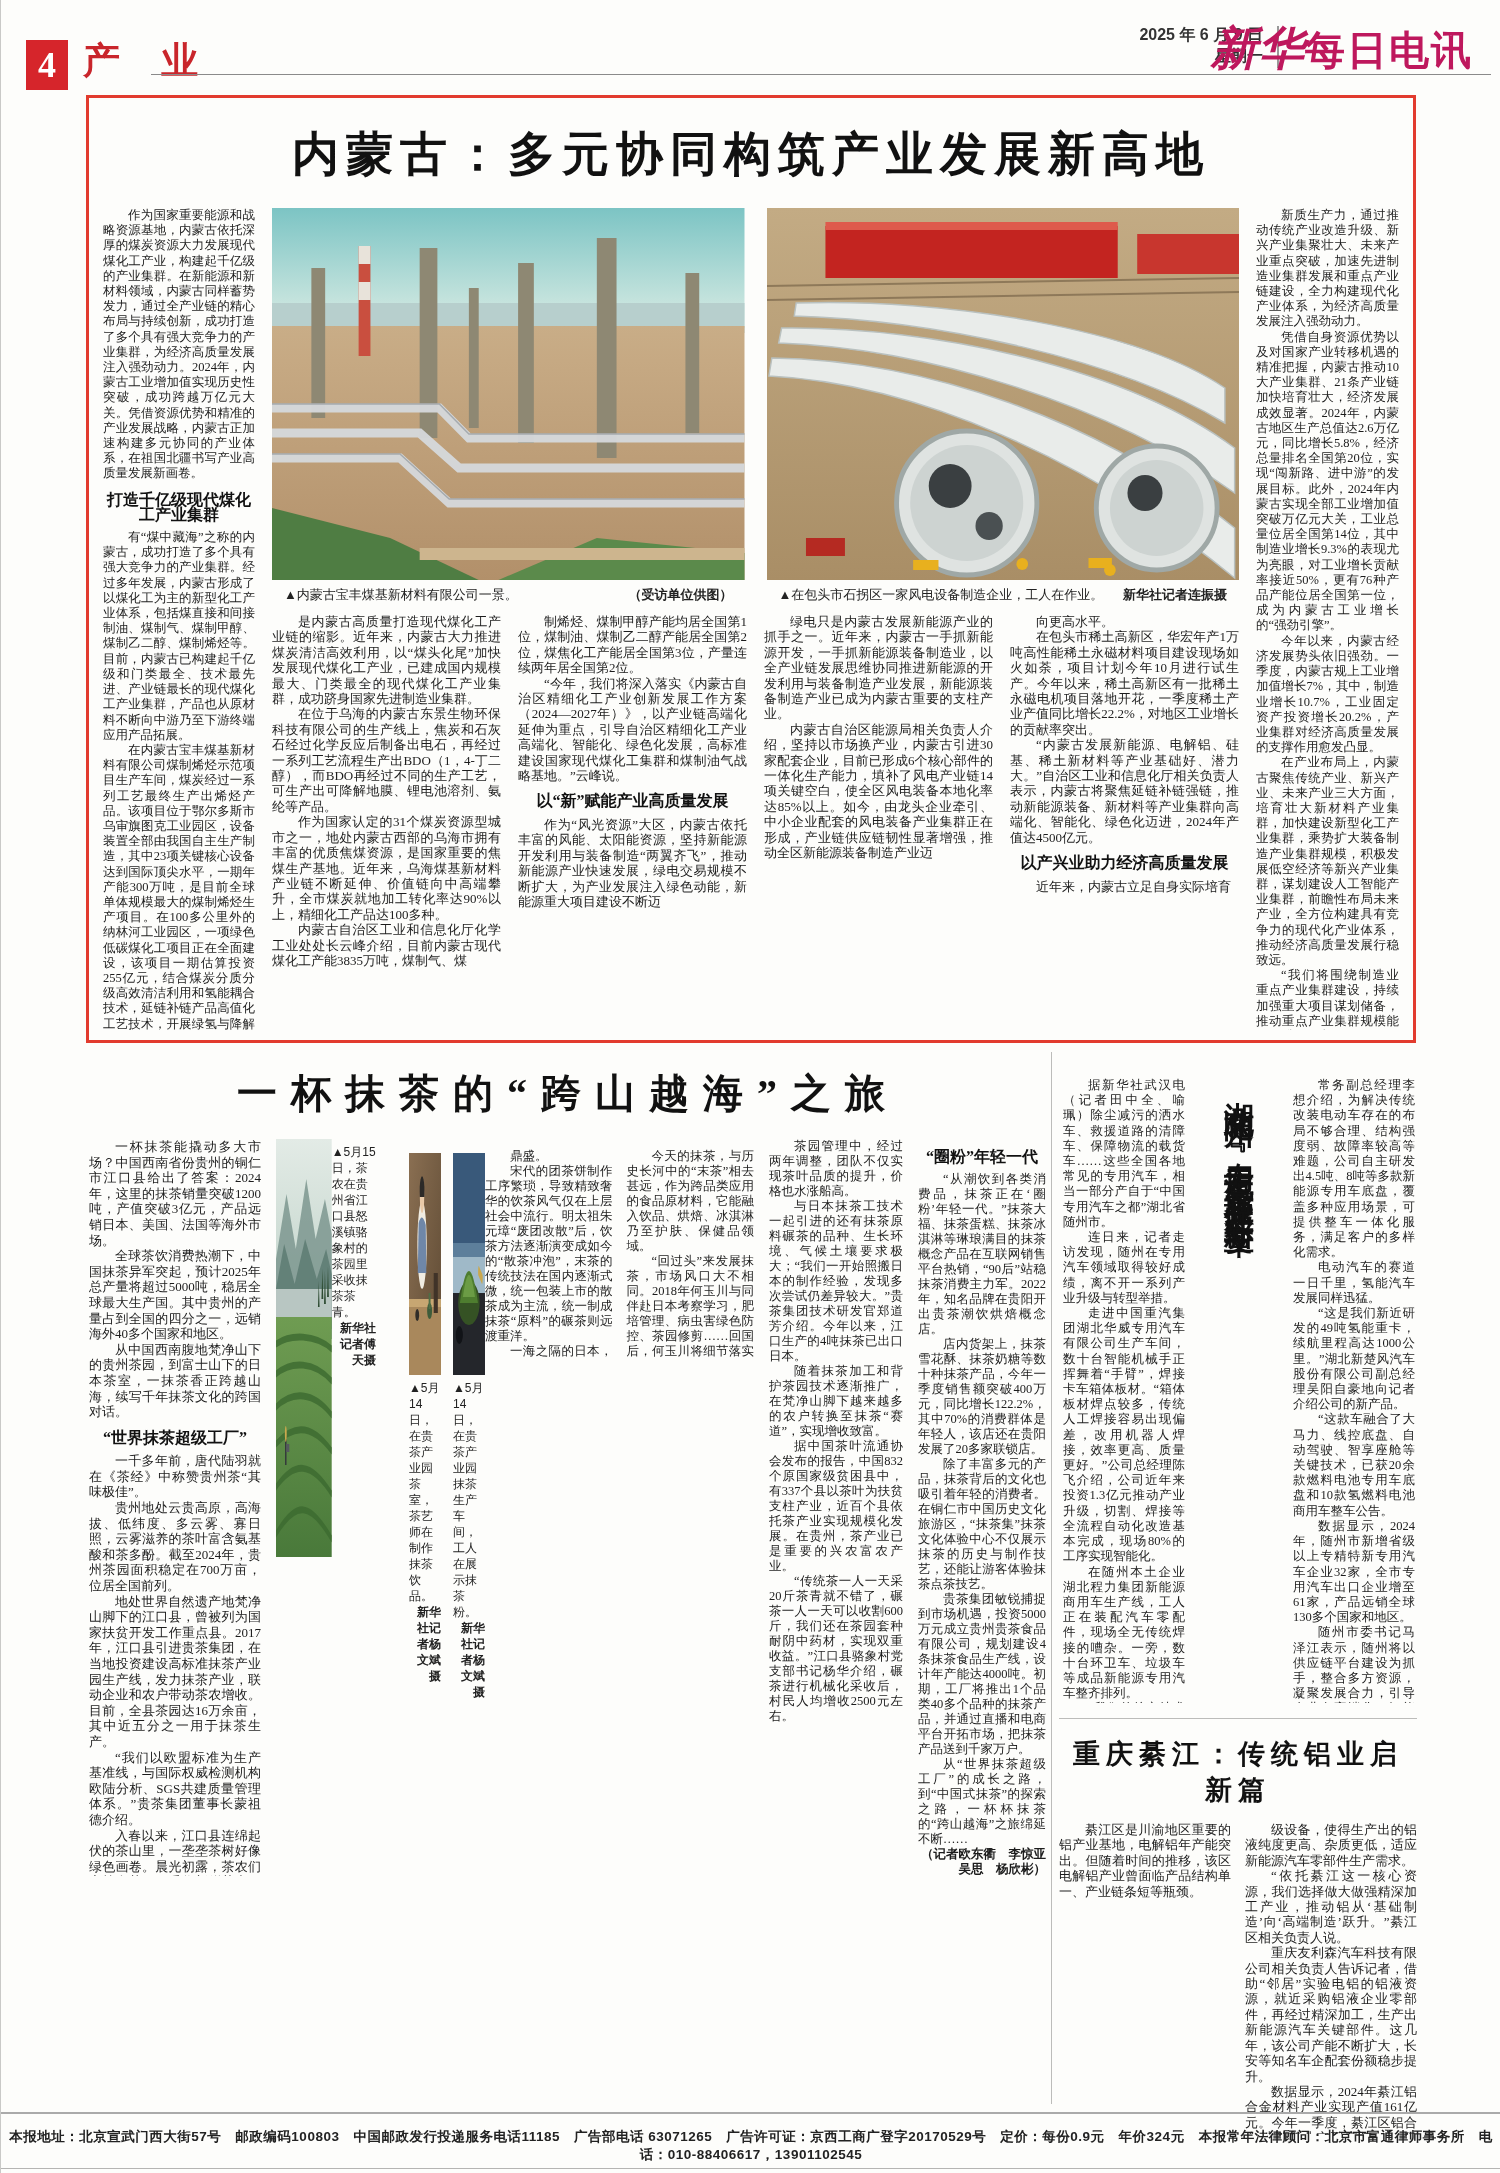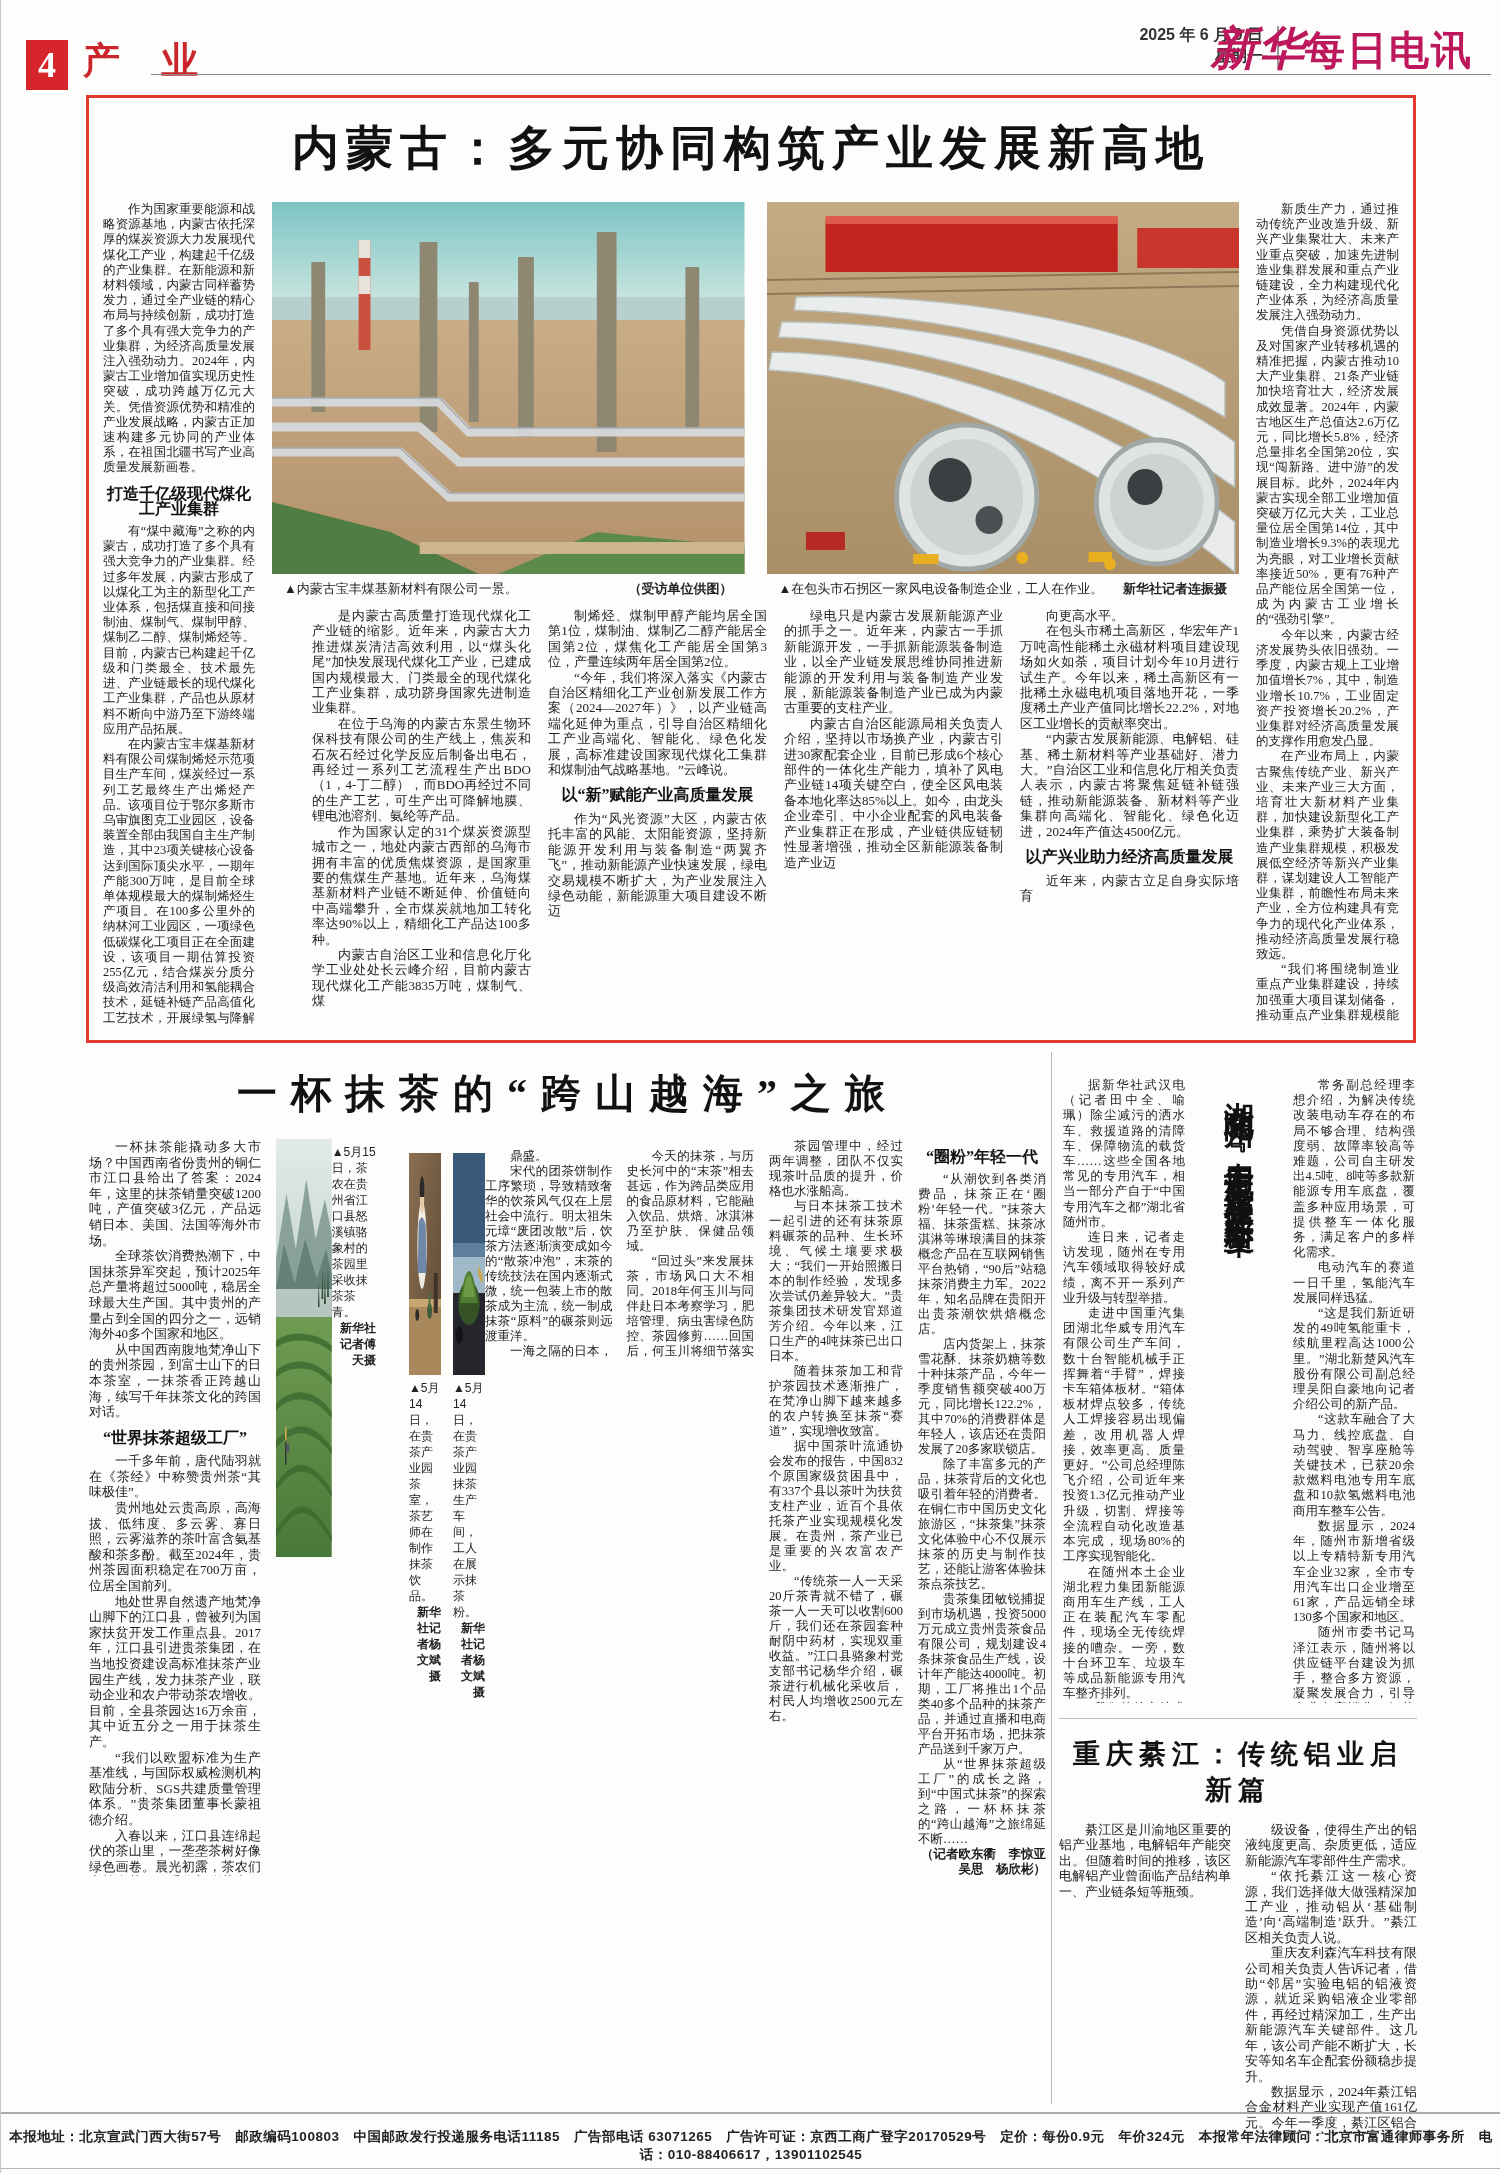--- a/index.html
+++ b/index.html
@@ -13,36 +13,36 @@
   .section-title{position:absolute;left:82px;top:36px;color:#c9252b;font-size:37px;font-weight:bold;letter-spacing:16px;}
   .header-rule{position:absolute;left:150px;right:10px;top:74px;border-top:1px solid #8a8a8a;}
   .dateblock{position:absolute;right:238px;top:24px;text-align:right;font-size:16px;line-height:21px;color:#333;
              font-family:"Liberation Sans",sans-serif;font-weight:bold;}
   .date-sep{position:absolute;right:222px;top:26px;height:42px;border-left:2px solid #999;}
   .masthead{position:absolute;right:28px;top:18px;color:#be185d;white-space:nowrap;}
   .masthead .script{font-size:46px;font-weight:bold;font-style:italic;letter-spacing:1px;}
   .masthead .blocky{font-size:40px;font-weight:bold;letter-spacing:2px;}
   
   .main-box{position:absolute;left:85px;top:95px;width:1330px;height:948px;border:3px solid #e23b2e;
-            background:#fdfdfb;box-sizing:border-box;padding:11px 14px 8px;}
+            background:#fdfdfb;box-sizing:border-box;padding:17px 14px 8px;}
   .main-headline{text-align:center;font-size:47px;font-weight:bold;letter-spacing:7px;margin:8px 0 22px;color:#111;}
   .main-body{display:flex;gap:17px;height:822px;overflow:hidden;}
   .ncol{overflow:hidden;text-align:justify;}
   .ncol p{margin:0;text-indent:2em;}
   .ncol h3{text-align:center;font-size:16px;margin:10px 0 8px;color:#111;}
   .c-side{width:152px;font-size:12.5px;line-height:15.2px;}
   .c-right{width:143px;font-size:12.5px;line-height:15.2px;}
   .mid{flex:1;display:flex;flex-direction:column;}
   .photos-row{display:flex;gap:22px;}
   .figure{flex:1;}
   .figure svg{display:block;width:100%;height:372px;}
   .figcap{display:flex;justify-content:space-between;align-items:baseline;font-size:13px;
           font-family:"Liberation Sans",sans-serif;padding:6px 12px 0;color:#222;}
   .figcap .credit{white-space:nowrap;font-weight:bold;}
-  .under-photos{display:flex;gap:17px;margin-top:10px;height:402px;margin-left:40px;}
+  .under-photos{display:flex;gap:17px;margin-top:10px;height:402px;}
   .under-photos .ncol{flex:1;font-size:13px;line-height:15.4px;}
   .byline{text-align:right;font-weight:bold;text-indent:0 !important;}
   
   .tea{position:absolute;left:88px;top:1052px;width:958px;height:1056px;}
   .tea-headline{text-align:center;font-size:40px;font-weight:bold;letter-spacing:14px;margin:14px 0 18px;color:#111;}
   .tea-body{display:flex;gap:15px;height:737px;overflow:hidden;}
   .t1{width:172px;font-size:13px;line-height:15.6px;}
   .t4{width:134px;font-size:12.5px;line-height:15px;}
   .t5{width:128px;font-size:12.5px;line-height:15px;}
   .photoblock{width:478px;display:flex;}

